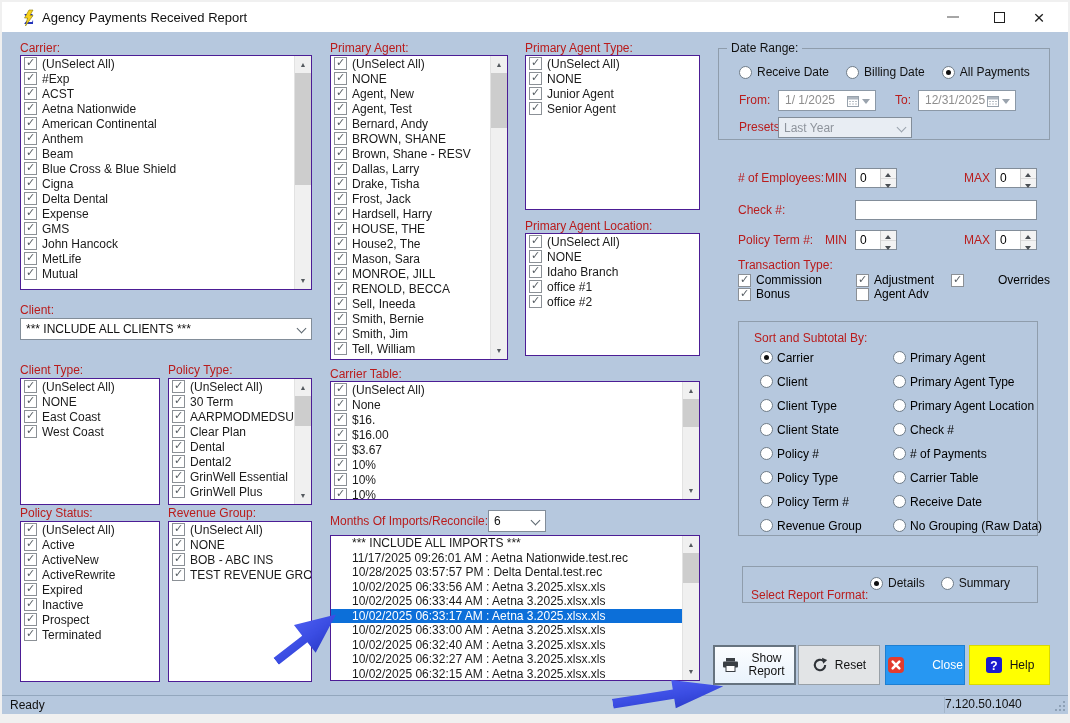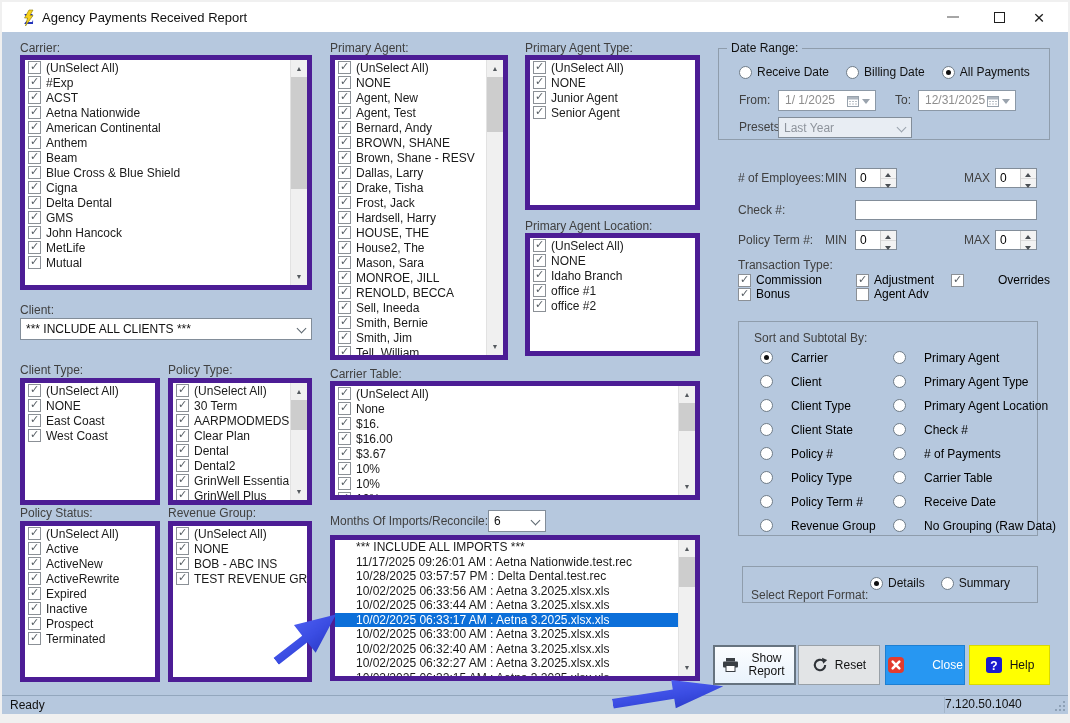--- a/index.html
+++ b/index.html
@@ -10,22 +10,22 @@
   #titlebar { position:absolute; left:2px; top:2px; width:1066px; height:30px; background:#ffffff; }
   #title-text { position:absolute; left:40px; top:8px; font-size:13px; color:#111; }
   #app-icon { position:absolute; left:18px; top:7px; width:18px; height:18px; }
   .winctl { position:absolute; top:0; width:46px; height:30px; display:flex; align-items:center; justify-content:center; }
   #btn-min { right:92px; } #btn-max { right:46px; } #btn-x { right:6px; }
   #btn-min span { width:12px; height:2px; background:#a6a6a6; display:block; }
   #btn-max span { width:11px; height:11px; border:1.5px solid #1f1f1f; display:block; }
   #btn-x span { font-size:19px; color:#1f1f1f; line-height:19px; }
   
   #bodyarea { position:absolute; left:2px; top:32px; width:1066px; height:663px; background:#b6c8de; }
-  .lb { position:absolute; font-size:12px; color:#404040; white-space:nowrap; }
-  .lbox { position:absolute; background:#fff; border:5px solid #4c1d95; overflow:hidden; }
+  .lb { position:absolute; font-size:12px; color:#b91c1c; white-space:nowrap; }
+  .lbox { position:absolute; background:#fff; border:1px solid #4c1d95; overflow:hidden; }
   .li { height:15px; display:flex; align-items:center; gap:5px; padding-left:3px; font-size:12px; color:#1a1a1a; white-space:nowrap; }
   .cb { width:13px; height:13px; background:#fff; border:1px solid #8b9096; position:relative; flex:0 0 13px; }
   .cb::after { content:"✓"; position:absolute; left:1px; top:-2px; font-size:11px; color:#565d63; }
   .unchecked .cb::after { content:""; }
   
   .sb { position:absolute; top:0; right:0; bottom:0; width:17px; background:#f0f0f0; border-left:1px solid #e2e2e2; }
   .sb .up,.sb .dn { position:absolute; left:0; width:16px; height:17px; color:#54595e; font-size:7px; text-align:center; line-height:17px; }
   .sb .up { top:0; } .sb .dn { bottom:0; }
   .sb .th { position:absolute; left:0; width:16px; background:#cdcdcd; }
   
@@ -50,21 +50,21 @@
   .spin .btns .su::after { top:4px; border-bottom:4px solid #4a4f54; }
   .spin .btns .sd::after { top:5px; border-top:4px solid #4a4f54; }
   .txtinput { position:absolute; background:#fff; border:1px solid #828d99; font-size:12px; font-family:"Liberation Sans",sans-serif; padding:0 4px; }
   .datef { position:absolute; height:21px; background:#fff; border:1px solid #8b98a6; color:#8e8e8e; font-size:12px; line-height:19px; padding:0 36px 0 6px; white-space:nowrap; }
   .datef .cal { position:absolute; right:16px; top:4px; }
   .datef .dtri { position:absolute; right:5px; top:8px; border-left:4px solid transparent; border-right:4px solid transparent; border-top:5px solid #9aa3ad; }
   
   .irow { height:14.5px; line-height:14.5px; font-size:12px; padding-left:21px; color:#1a1a1a; white-space:nowrap; }
   .irow.selected { background:#0c6fd9; color:#fff; }
   
-  .srow { display:flex; align-items:center; gap:18px; height:13px; margin-bottom:11px; font-size:12px; white-space:nowrap; }
+  .srow { display:flex; align-items:center; gap:4px; height:13px; margin-bottom:11px; font-size:12px; white-space:nowrap; }
   
   #trans-opts { position:absolute; left:736px; top:241px; width:318px; display:flex; flex-wrap:wrap; row-gap:0; }
   #trans-opts .topt { display:flex; align-items:center; gap:5px; font-size:12px; }
   #trans-opts .topt:nth-of-type(1){ width:118px; } #trans-opts .topt:nth-of-type(2){ width:95px; }
   #trans-opts .topt:nth-of-type(3){ width:99px;justify-content:space-between; } #trans-opts .topt:nth-of-type(4){ width:118px; }
   
   .btn { position:absolute; height:40px; display:flex; align-items:center; justify-content:center; gap:7px; font-size:12px; cursor:pointer; }
   #btn-show { left:711px; width:83px; background:linear-gradient(#fbfdff,#e9f3fc); border:2px solid #66737f; color:#111; }
   #btn-reset { left:796px; width:82px; background:#e2e4e6; border:1px solid #98a0a7; color:#111; }
   #btn-close { left:883px; width:80px; background:#2797f2; border:1px solid #1d7fd2; color:#fff;gap:27px; }
@@ -146,20 +146,24 @@
           <span class="cb"></span>
           <span>Blue Cross &amp; Blue Shield</span>
         </div>
         <div class="li">
           <span class="cb"></span>
           <span>Cigna</span>
         </div>
         <div class="li">
           <span class="cb"></span>
           <span>Delta Dental</span>
+        </div>
+        <div class="li">
+          <span class="cb"></span>
+          <span>Expense</span>
         </div>
         <div class="li">
           <span class="cb"></span>
           <span>GMS</span>
         </div>
         <div class="li">
           <span class="cb"></span>
           <span>John Hancock</span>
         </div>
         <div class="li">

